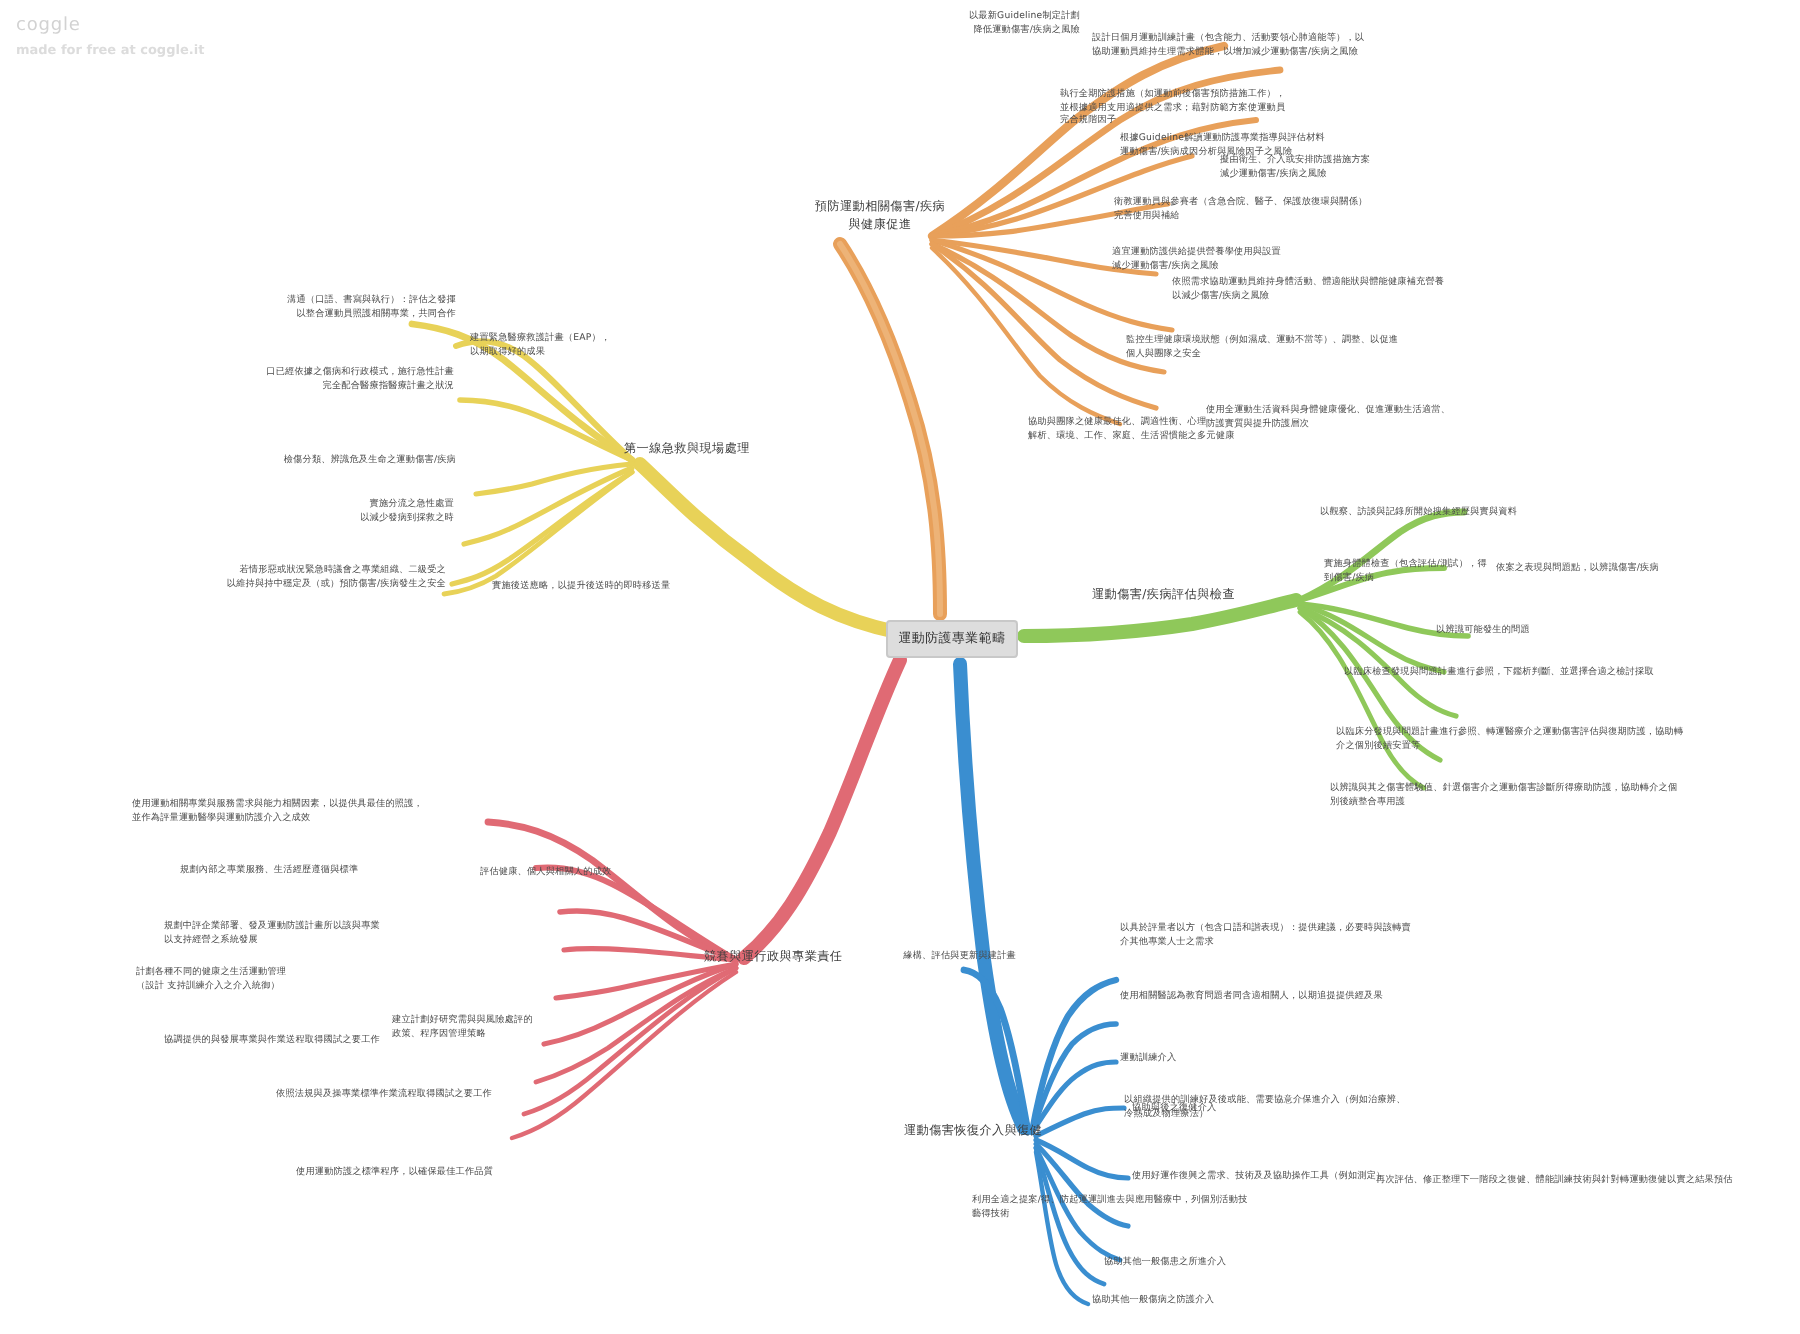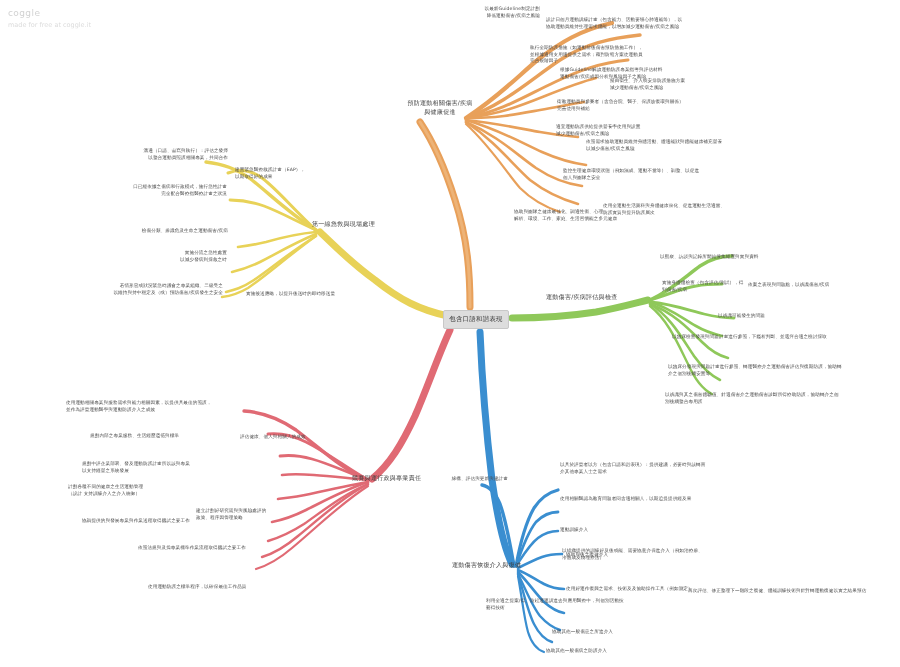--- a/index.html
+++ b/index.html
@@ -14,21 +14,21 @@
   svg#links{position:absolute;left:0;top:0;width:900px;height:667px;pointer-events:none;}
 
   .logo{
     position:absolute;left:8px;top:7px;
     color:#d2d2d2;
     font-size:9px;
     line-height:1.5;
     user-select:none;
   }
   .logo .brand{font-size:9px;letter-spacing:.4px;}
-  .logo .tag{font-size:6.5px;color:#dcdcdc;}
+  .logo .tag{font-size:6.5px;color:#dcdcdc;font-weight:bold;}
 
   .node{
     position:absolute;
     font-size:4.6px;
     line-height:1.42;
     color:#4a4a4a;
     white-space:pre-line;
     letter-spacing:0.1px;
   }
   .node.r{text-align:right;}
@@ -119,21 +119,21 @@
       <path d="M516 566 C524 554 530 544 538 538 C546 532 552 531 558 531" stroke="#3a8ed0" stroke-width="2.6"></path>
       <path d="M518 568 C526 564 534 560 542 557 C550 554 556 554 562 554" stroke="#3a8ed0" stroke-width="2.6"></path>
       <path d="M518 570 C528 574 536 580 544 584 C552 588 558 589 564 589" stroke="#3a8ed0" stroke-width="2.6"></path>
       <path d="M518 572 C528 582 536 594 544 602 C552 609 558 612 564 613" stroke="#3a8ed0" stroke-width="2.6"></path>
       <path d="M518 574 C526 590 532 606 540 616 C548 625 554 628 560 630" stroke="#3a8ed0" stroke-width="2.4"></path>
       <path d="M518 574 C524 594 528 612 534 624 C540 636 546 640 552 642" stroke="#3a8ed0" stroke-width="2.4"></path>
       <path d="M518 576 C522 598 524 618 528 632 C532 645 538 650 544 652" stroke="#3a8ed0" stroke-width="2.2"></path>
     </g>
   </svg>
 
-  <div class="center-node">包含口語和諧表現</div>
+  <div class="center-node">運動防護專業範疇</div>
 
   <div class="branch-label c" style="left:396px;top:99px;width:88px;white-space:pre-line;text-align:center;">預防運動相關傷害/疾病
 與健康促進</div>
   <div class="branch-label" style="left:312px;top:220px;">第一線急救與現場處理</div>
   <div class="branch-label" style="left:546px;top:293px;">運動傷害/疾病評估與檢查</div>
   <div class="branch-label" style="left:352px;top:474px;">競賽與運行政與專業責任</div>
   <div class="branch-label" style="left:452px;top:561px;">運動傷害恢復介入與復健</div>
 
   <div class="node r" style="left:428px;top:6px;width:112px;">以最新Guideline制定計劃
 降低運動傷害/疾病之風險</div>

